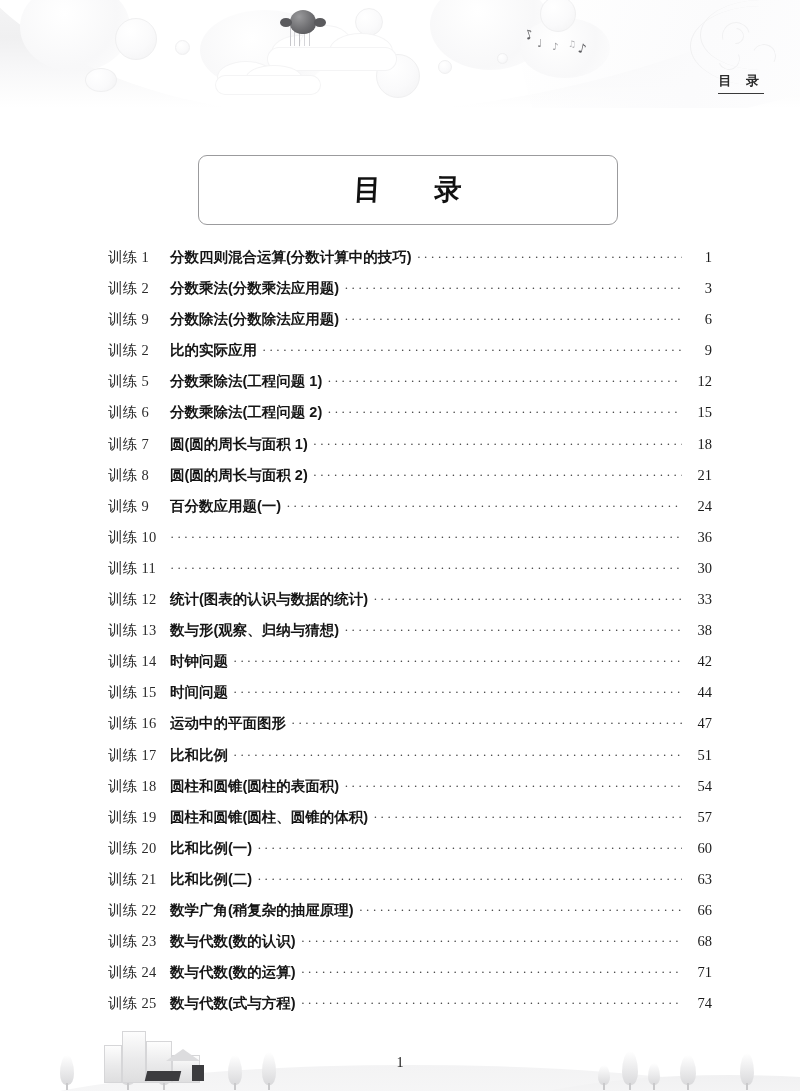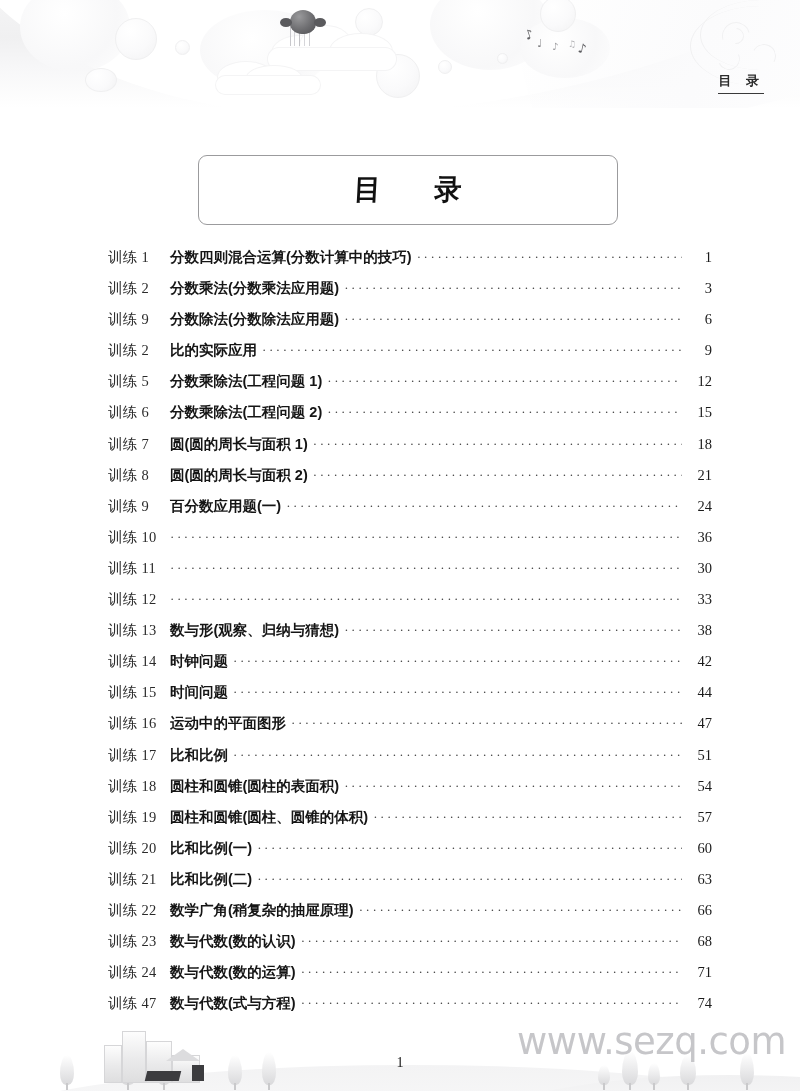--- a/index.html
+++ b/index.html
@@ -381,20 +381,21 @@
         <span class="toc-dots">··························································································</span>
         <span class="toc-page">36</span>
       </div>
       <div class="toc-row">
         <span class="toc-num">训练 11</span>
         <span class="toc-dots">··························································································</span>
         <span class="toc-page">30</span>
       </div>
       <div class="toc-row">
         <span class="toc-num">训练 12</span>
+        <span class="toc-title">统计(图表的认识与数据的统计)</span>
         <span class="toc-dots">··························································································</span>
         <span class="toc-page">33</span>
       </div>
       <div class="toc-row">
         <span class="toc-num">训练 13</span>
         <span class="toc-title">数与形(观察、归纳与猜想)</span>
         <span class="toc-dots">··························································································</span>
         <span class="toc-page">38</span>
       </div>
       <div class="toc-row">
@@ -457,21 +458,21 @@
         <span class="toc-dots">··························································································</span>
         <span class="toc-page">68</span>
       </div>
       <div class="toc-row">
         <span class="toc-num">训练 24</span>
         <span class="toc-title">数与代数(数的运算)</span>
         <span class="toc-dots">··························································································</span>
         <span class="toc-page">71</span>
       </div>
       <div class="toc-row">
-        <span class="toc-num">训练 47</span>
+        <span class="toc-num">训练 25</span>
         <span class="toc-title">数与代数(式与方程)</span>
         <span class="toc-dots">··························································································</span>
         <span class="toc-page">74</span>
       </div>
     </div>
 
   <div class="footer-deco">
     <div class="ground"></div>
     <div class="ground2"></div>
 
@@ -491,15 +492,14 @@
 
     <div class="tree" style="left:598px;width:12px;height:20px;"></div>
     <div class="tree" style="left:622px;width:16px;height:34px;"></div>
     <div class="tree" style="left:648px;width:12px;height:22px;"></div>
     <div class="tree" style="left:680px;width:16px;height:30px;"></div>
     <div class="tree" style="left:740px;width:14px;height:32px;"></div>
 
     <div class="page-number">1</div>
   </div>
 
-  <div class="watermark">www.sezq.com</div>
 
 </div>
 
 </body></html>

